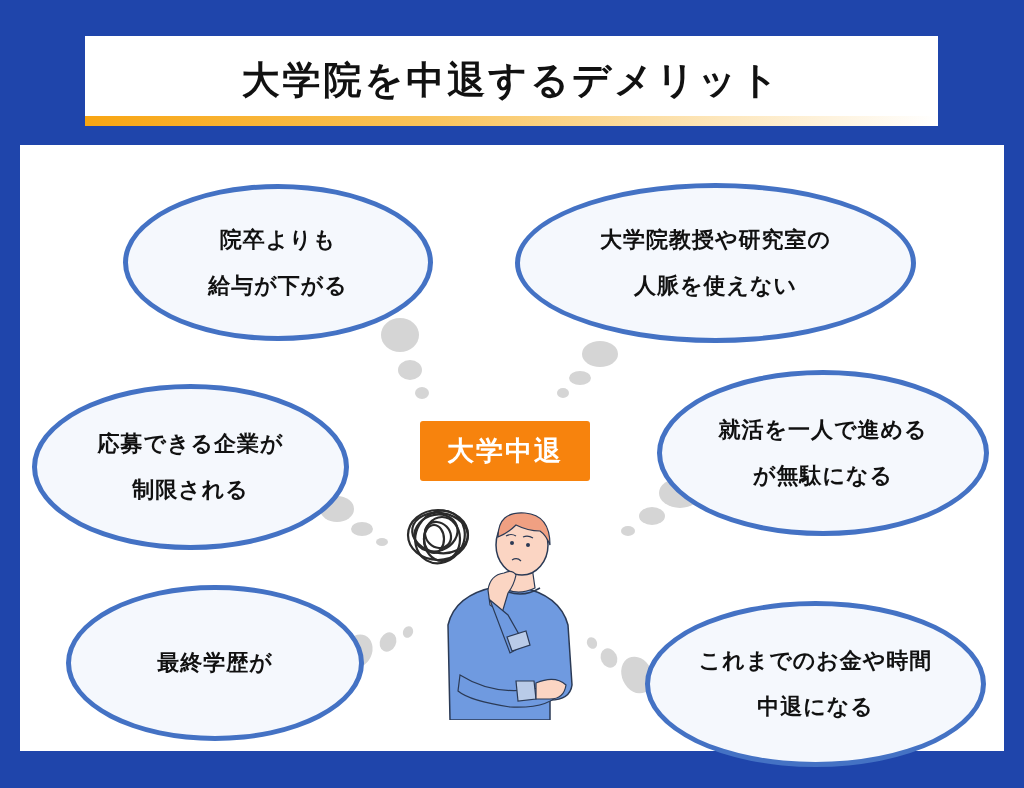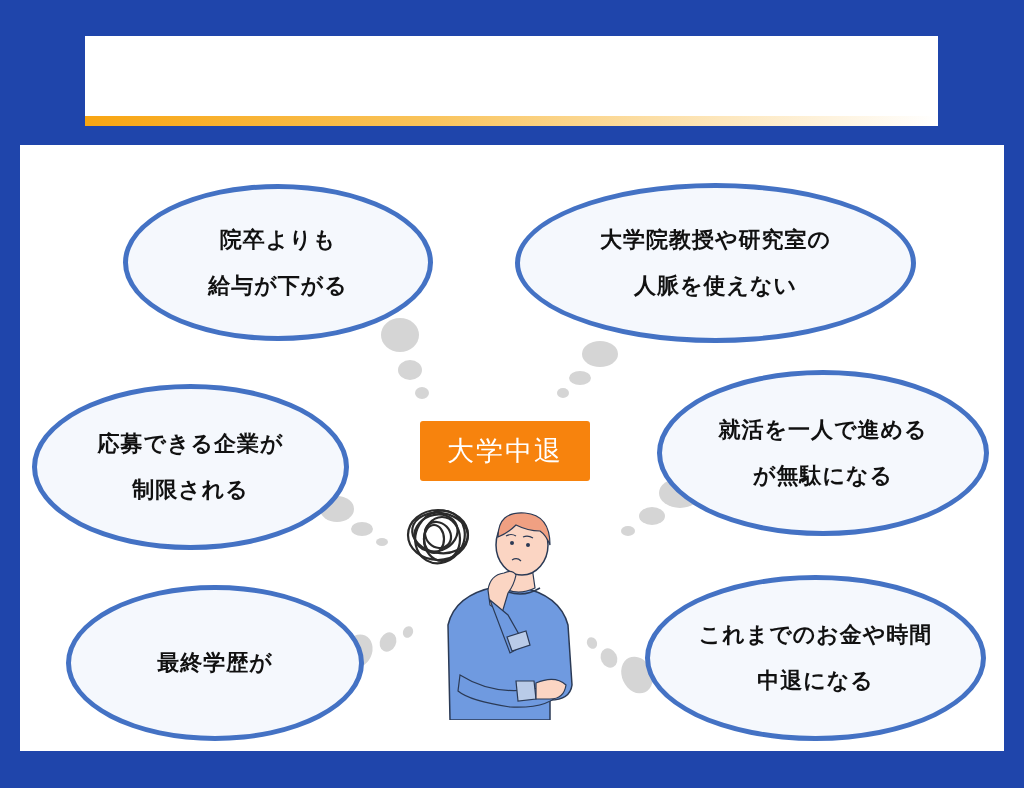--- a/index.html
+++ b/index.html
@@ -35,27 +35,28 @@
   .bubble-line {
     font-size: 22px; font-weight: bold; color: #111111; line-height: 46px;
     letter-spacing: 1px; white-space: nowrap;
   }
   .dot { position: absolute; background: #d5d5d5; border-radius: 50%; }
   .badge {
     position: absolute; left: 420px; top: 421px; width: 170px; height: 60px;
     background: #f7830d; border-radius: 3px;
     display: flex; align-items: center; justify-content: center;
   }
-  .badge-label { color: #ffffff; font-size: 27px; font-weight: normal; letter-spacing: 2px; }
+  .badge-label { color: #ffffff; font-size: 27px; font-weight: bold; letter-spacing: 2px; }
   .illustration { position: absolute; left: 400px; top: 495px; width: 200px; height: 225px; }
 </style>
 </head>
 <body>
 
 <div class="header-box">
+  <div class="header-title">大学院を中退するデメリット</div>
   <div class="header-bar"></div>
 </div>
 
 <div class="panel"></div>
 
 <div>
   <div class="dot" style="left:381px;top:318px;width:38px;height:34px;"></div>
   <div class="dot" style="left:398px;top:360px;width:24px;height:20px;"></div>
   <div class="dot" style="left:415px;top:387px;width:14px;height:12px;"></div>
 </div>
@@ -97,21 +98,21 @@
   <div class="bubble-line">応募できる企業が</div>
   <div class="bubble-line">制限される</div>
 </div>
 <div class="bubble" style="left:657px;top:370px;width:332px;height:166px;">
   <div class="bubble-line">就活を一人で進める</div>
   <div class="bubble-line">が無駄になる</div>
 </div>
 <div class="bubble" style="left:66px;top:585px;width:298px;height:156px;">
   <div class="bubble-line">最終学歴が</div>
 </div>
-<div class="bubble" style="left:645px;top:575px;width:341px;height:166px;">
+<div class="bubble" style="left:645px;top:601px;width:341px;height:166px;">
   <div class="bubble-line">これまでのお金や時間</div>
   <div class="bubble-line">中退になる</div>
 </div>
 
 <div class="badge">
   <span class="badge-label">大学中退</span>
 </div>
 
 <div class="illustration">
   <svg width="200" height="225" viewBox="0 0 200 225">

